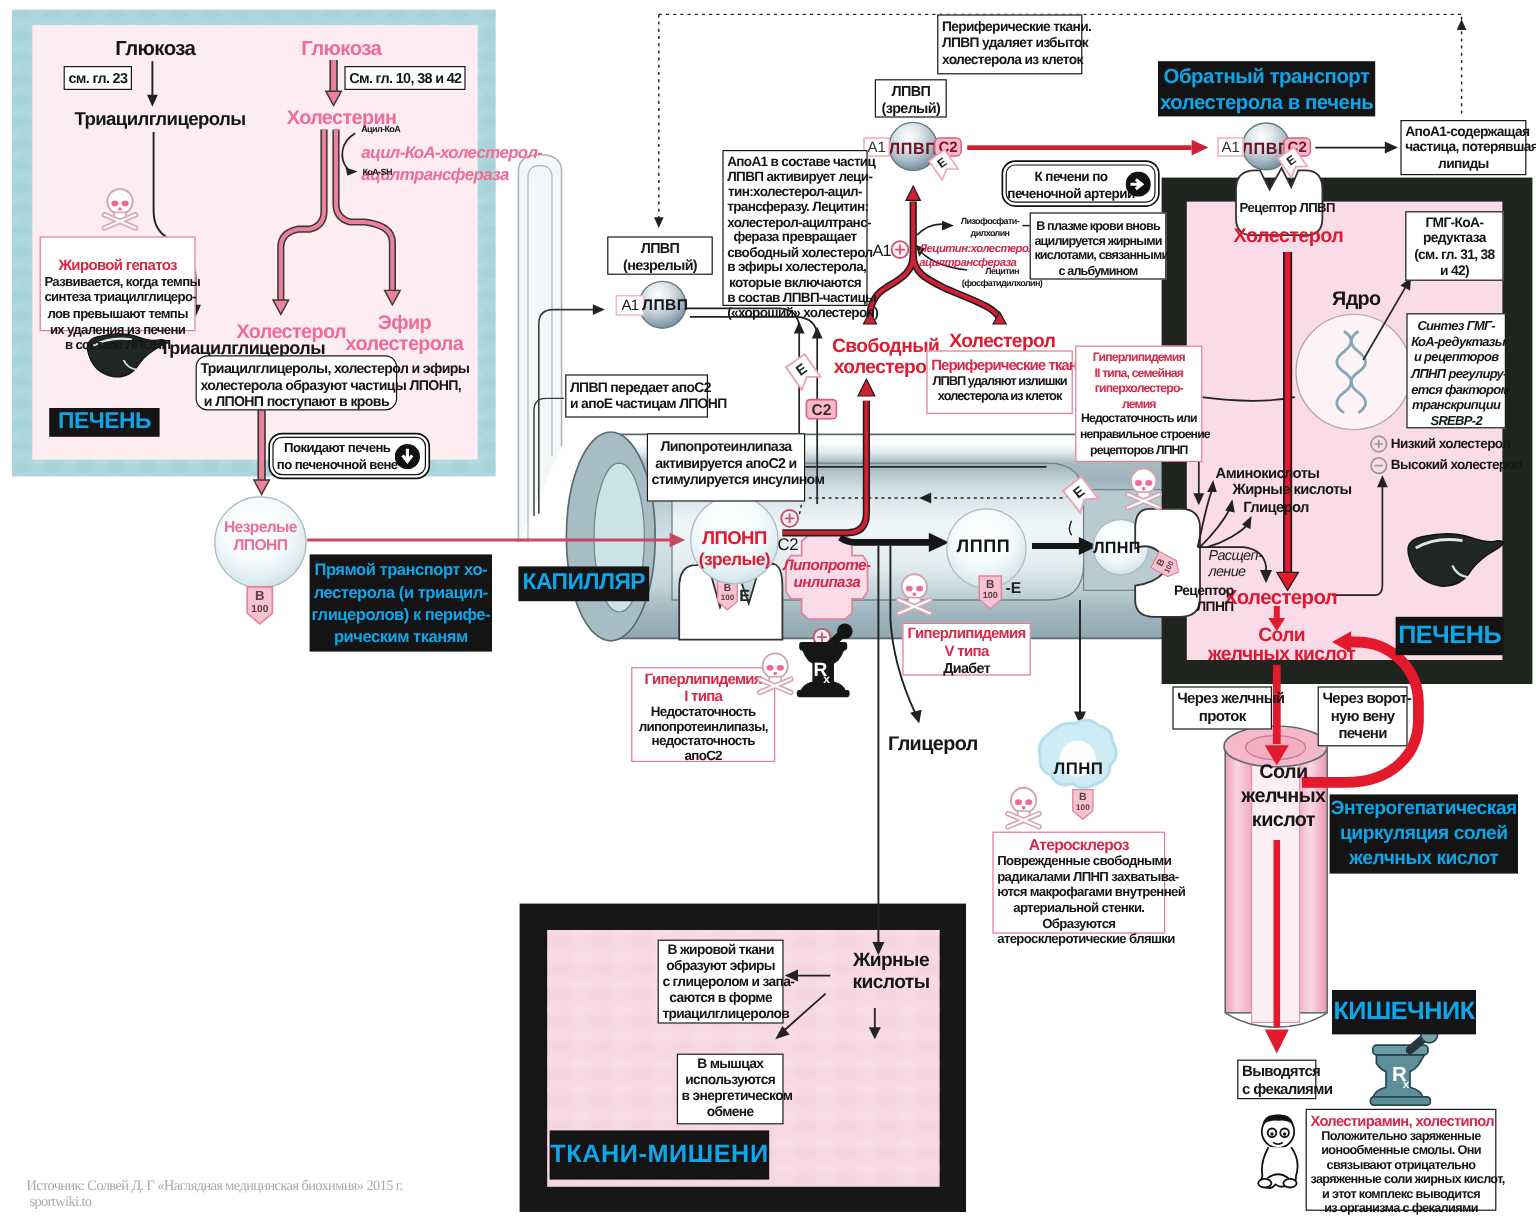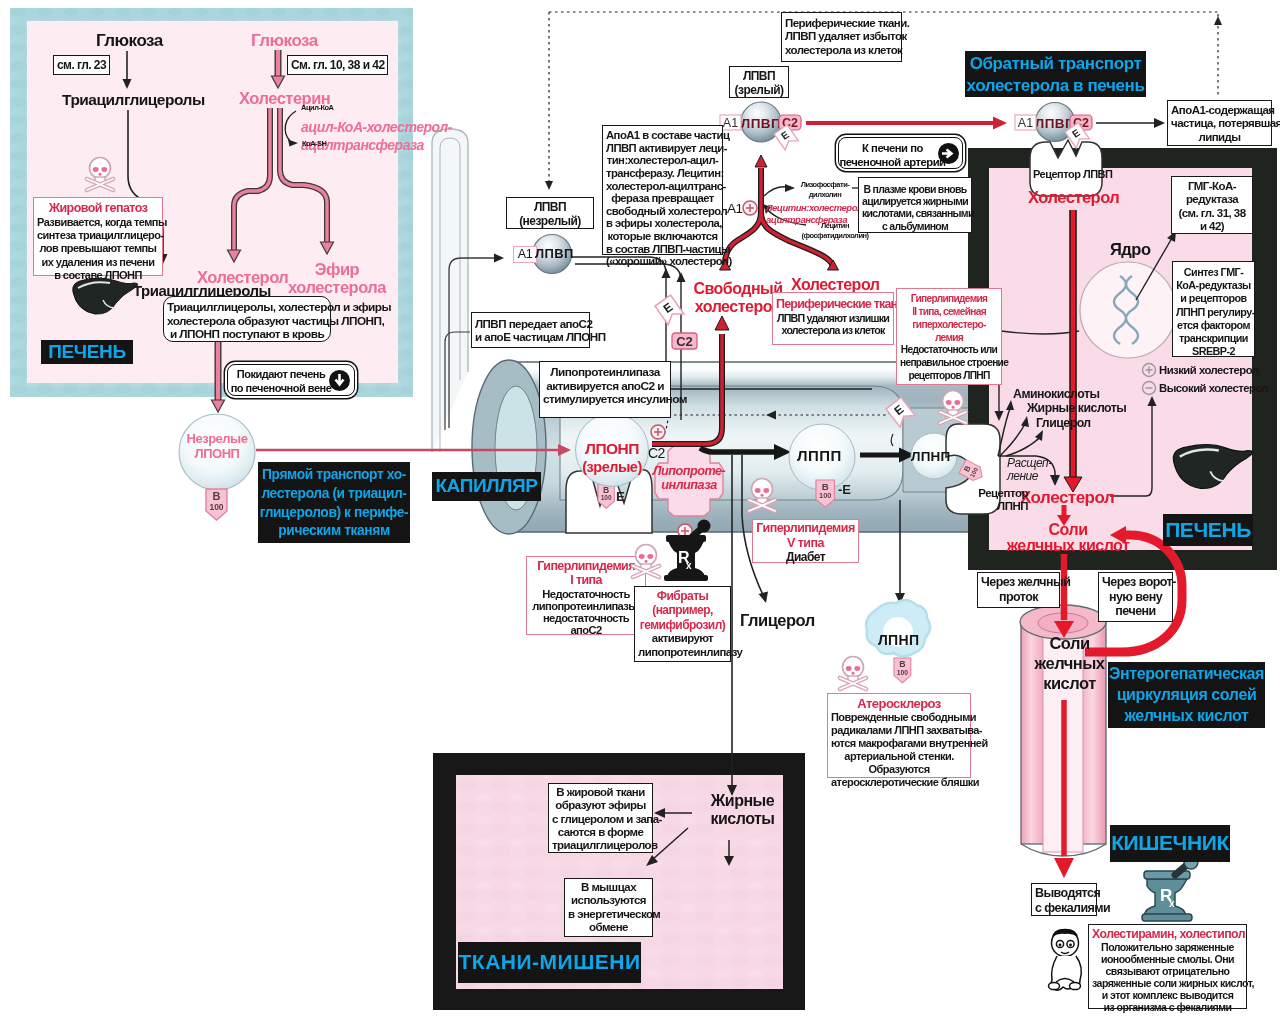--- a/index.html
+++ b/index.html
@@ -448,21 +448,21 @@
 <div class="b" style="left:287px;top:55px;width:101px;height:20px;font-size:12px;padding-top:2.5px;">См. гл. 10, 38 и 42</div>
 
 <div class="t pink" style="left:239px;top:89px;font-size:16.5px;">Холестерин</div>
 
 <div class="t" style="left:301px;top:104px;font-size:7.5px;font-weight:bold;">Ацил-КоА</div>
 
 <div class="t pink" style="left:301px;top:119px;font-size:14px;font-style:italic;line-height:1.25;">ацил-КоА-холестерол-<br>ацилтрансфераза</div>
 
 <div class="t" style="left:302px;top:140px;font-size:7.5px;font-weight:bold;">КоА-SH</div>
 
-<div class="b pb" style="left:33px;top:197px;width:130px;height:79px;font-size:11px;padding-top:3px;line-height:1.2;text-align:center;">
+<div class="b pb" style="left:33px;top:197px;width:130px;height:79px;font-size:11px;padding-top:16px;line-height:1.2;text-align:center;">
 <span class="crim" style="font-size:12.5px;">Жировой гепатоз</span><br>Развивается, когда темпы<br>синтеза триацилглицеро-<br>лов превышают темпы<br>их удаления из печени<br>в составе ЛПОНП</div>
 
 <div class="t" style="left:133px;top:283px;font-size:15px;">Триацилглицеролы</div>
 
 <div class="t pink" style="left:197px;top:268px;font-size:16.5px;">Холестерол</div>
 
 <div class="t pink" style="left:287px;top:260px;font-size:16.5px;text-align:center;width:100px;">Эфир<br>холестерола</div>
 
 <div class="b" style="left:163px;top:296px;width:168px;height:46px;font-size:11.8px;padding-top:4px;border-radius:10px;">Триацилглицеролы, холестерол и эфиры<br>холестерола образуют частицы ЛПОНП,<br>и ЛПОНП поступают в кровь</div>
 
@@ -536,38 +536,36 @@
 
 <div class="t" style="left:797px;top:448px;font-size:15px;letter-spacing:0.5px;">ЛППП</div>
 
 <div class="t" style="left:911px;top:449px;font-size:13.5px;letter-spacing:0.2px;">ЛПНП</div>
 
 <div class="t" style="left:946px;top:487px;width:54px;text-align:right;font-size:11.5px;z-index:4;padding-left:28px;">Рецептор<br>ЛПНП</div>
 
 <div class="b pb" style="left:526px;top:556px;width:120px;height:79px;font-size:11.2px;padding-top:3px;line-height:1.1;letter-spacing:-0.6px;">
 <span class="crim" style="font-size:12.5px;">Гиперлипидемия<br>I типа</span><br>Недостаточность<br>липопротеинлипазы,<br>недостаточность<br>апоС2</div>
 
-<div class="b" style="left:634px;top:586px;width:97px;height:76px;font-size:11.4px;padding-top:2px;line-height:1.18;border-width:1.2px;">
-<span class="crim" style="font-size:12px;">Фибраты<br>(например,<br>гемифиброзил)</span><br>активируют<br>липопротеинлипазу</div>
 
 <div class="t" style="left:740px;top:611px;font-size:16.5px;">Глицерол</div>
 
 <div class="b pb" style="left:752px;top:519px;width:107px;height:44px;font-size:12px;padding-top:1px;">
 <span class="crim" style="font-size:12.5px;">Гиперлипидемия<br>V типа</span><br>Диабет</div>
 
 <div class="t" style="left:878px;top:633px;font-size:14px;letter-spacing:0.3px;z-index:4;">ЛПНП</div>
 
 <div class="b pb" style="left:827px;top:693px;width:144px;height:85px;font-size:11px;padding-top:2px;line-height:1.18;">
 <span class="crim" style="font-size:13px;">Атеросклероз</span><br>Поврежденные свободными<br>радикалами ЛПНП захватыва-<br>ются макрофагами внутренней<br>артериальной стенки.<br>Образуются<br>атеросклеротические бляшки</div>
 
 <div class="t" style="left:1110px;top:240px;font-size:16.5px;">Ядро</div>
 
 <div class="b" style="left:1171px;top:176px;width:82px;height:58px;font-size:11.5px;padding-top:3px;">ГМГ-КоА-<br>редуктаза<br>(см. гл. 31, 38<br>и 42)</div>
 
-<div class="b" style="left:1172px;top:261px;width:83px;height:96px;font-size:10.8px;padding-top:4px;line-height:1.22;">Синтез ГМГ-<br>КоА-редуктазы<br>и рецепторов<br>ЛПНП регулиру-<br>ется фактором<br>транскрипции<br>SREBP-2</div>
+<div class="b" style="left:1172px;top:261px;width:83px;height:96px;font-size:10.8px;padding-top:4px;line-height:1.22;font-style:italic;">Синтез ГМГ-<br>КоА-редуктазы<br>и рецепторов<br>ЛПНП регулиру-<br>ется фактором<br>транскрипции<br>SREBP-2</div>
 
 <div class="t" style="left:1159px;top:364px;font-size:11.3px;">Низкий холестерол</div>
 
 <div class="t" style="left:1159px;top:382px;font-size:11.3px;">Высокий холестерол</div>
 
 <div class="t red" style="left:1028px;top:188px;font-size:16.5px;">Холестерол</div>
 
 <div class="t" style="left:1013px;top:388px;font-size:12.3px;">Аминокислоты</div>
 
 <div class="t" style="left:1027px;top:402px;font-size:12.3px;">Жирные кислоты</div>
@@ -611,13 +609,14 @@
  <circle cx="0" cy="-5" r="10.5" fill="#fff" stroke="#cfa6b1" stroke-width="1.6"></circle>
  <rect x="-5" y="4" width="10" height="6" fill="#fff" stroke="#cfa6b1" stroke-width="1.4"></rect>
  <ellipse cx="-4.3" cy="-3.5" rx="2.9" ry="2.4" fill="#ee6b94"></ellipse>
  <ellipse cx="4.3" cy="-3.5" rx="2.9" ry="2.4" fill="#ee6b94"></ellipse>
  <circle cx="0" cy="1.2" r="1.5" fill="#ee6b94"></circle>
  <path d="M-13,6 L13,17 M13,6 L-13,17" stroke="#d8a7b4" stroke-width="4.6" stroke-linecap="round"></path>
  <path d="M-13,6 L13,17 M13,6 L-13,17" stroke="#fff" stroke-width="1.8" stroke-linecap="round"></path>
  </g>
 </svg>
 
+<div class="t" style="left:22px;top:982px;font-size:12px;font-weight:normal;color:#a7abb2;font-family:'Liberation Serif',serif;">Источник: Солвей Д. Г «Наглядная медицинская биохимия» 2015 г.<br>&nbsp;sportwiki.to</div>
 </div>
 
 </body></html>

